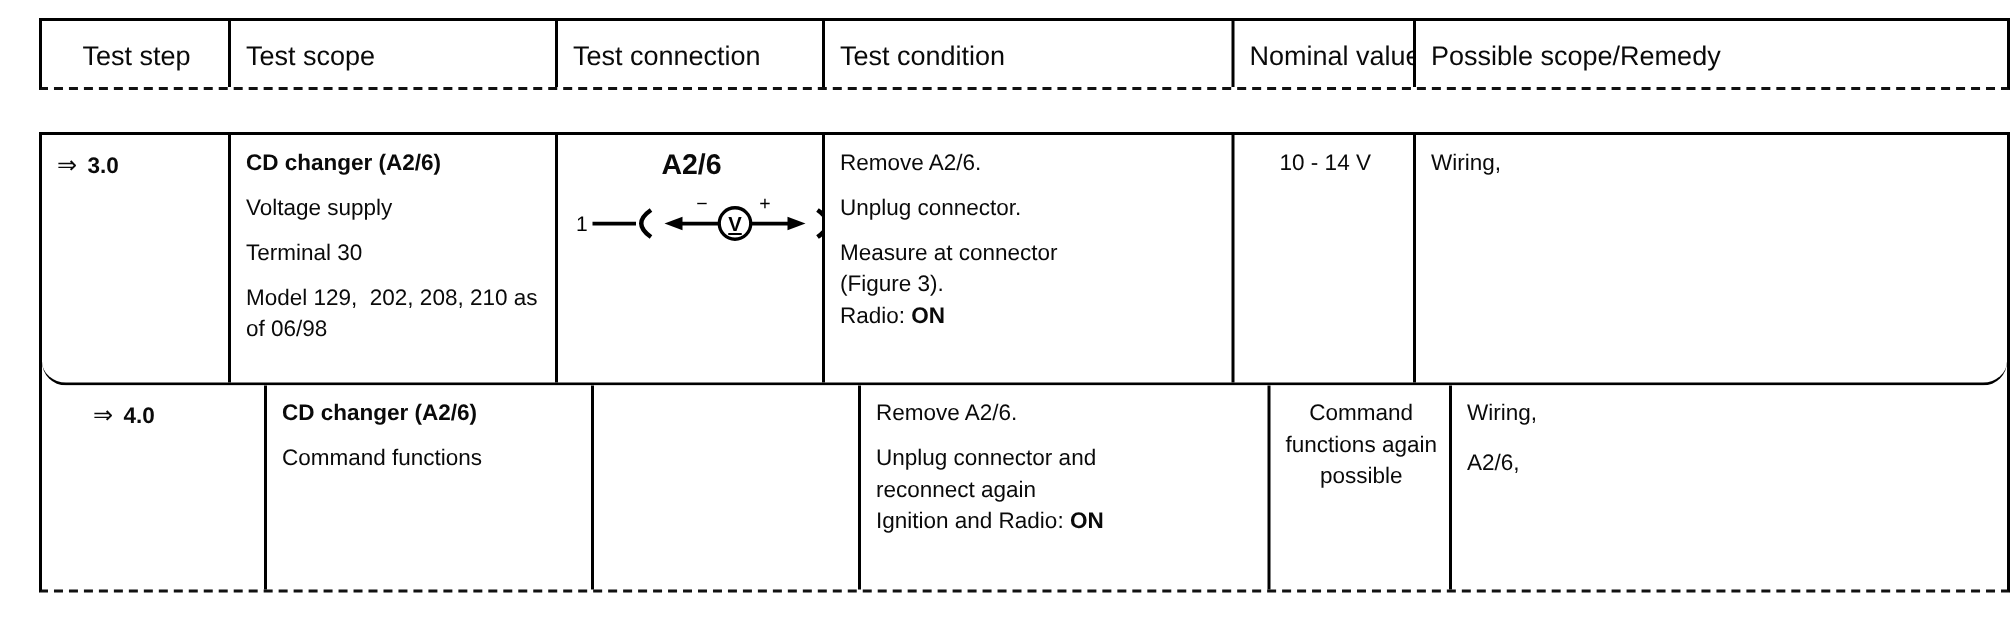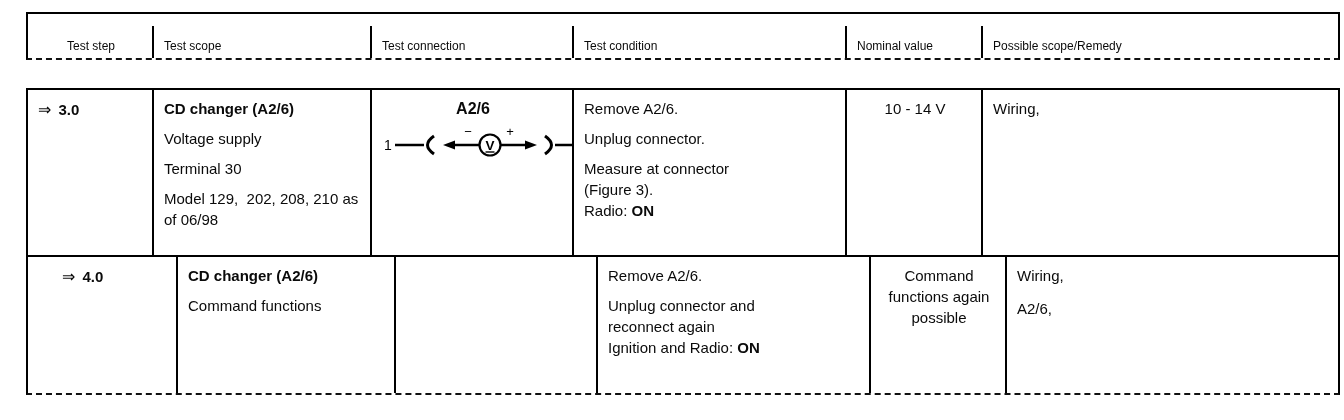--- a/index.html
+++ b/index.html
@@ -14,65 +14,65 @@
 
   
   .hdr {
     position: absolute; left: 26px; top: 12px; width: 1314px; height: 48px;
     display: flex;
     border: 2px solid #000;
     border-bottom: 2px dashed #111;
   }
   .hdr .hcell {
     padding: 13px 8px 0 10px;
-    font-size: 12px;
+    font-size: 18px;
     border-right: 2px solid #000;
-    overflow: hidden; white-space: nowrap; margin-top: 12px;
+    overflow: hidden; white-space: nowrap;
   }
   .hdr .hcell:last-child { border-right: none; }
 
   
   .tbl {
     position: absolute; left: 26px; top: 88px; width: 1314px; height: 307px;
     display: flex; flex-direction: column;
     border: 2px solid #000;
     border-bottom: 2px dashed #111;
   }
-  .trow { display: flex; width: 100%; }
+  .trow { display: flex; width: 100%; border-radius: 16px; }
   .trow.r1 { height: 167px; border-bottom: 2px solid #000; }
   .trow.r2 { flex: 1; margin-left: 24px; }
   .tcell {
     border-right: 2px solid #000;
     padding: 8px 8px 0 10px;
     font-size: 15px;
     overflow: hidden;
   }
   .tcell:last-child { border-right: none; }
 
   
   .c1 { width: 126px; flex: none; }
   .c2 { width: 218px; flex: none; }
-  .c3 { width: 202px; flex: none; }
+  .c3 { width: 178px; flex: none; }
   .c4 { width: 273px; flex: none; }
-  .c5 { width: 136px; flex: none; }
+  .c5 { width: 121px; flex: none; }
   .c6 { flex: 1; }
 
   
   p.ln { margin: 0 0 9px 0; line-height: 21px; white-space: pre-wrap; }
   p.ln.tight { margin-bottom: 0; }
   .bold { font-weight: bold; }
   .step { padding-top: 10px; }
   .step .num { font-weight: bold; margin-left: 7px; }
   .arrow { font-size: 16px; }
   .wrap-narrow { max-width: 170px; }
   .nominal-wrap { max-width: 116px; line-height: 21px; text-align: center; }
 
   
   .conn { text-align: center; padding-top: 10px; }
-  .conn .lbl { font-size: 16px; font-weight: bold; display: block; }
+  .conn .lbl { font-size: 19px; font-weight: bold; display: block; }
   .conn svg { display: block; margin: 7px auto 0 auto; }
 
   
   .chk {
     display: inline-block; width: 12px; height: 12px;
     border: 2px solid #000; margin-right: 8px; vertical-align: -1px;
   }
   .cause-line2 { margin-top: 12px; line-height: 21px; }
 </style>
 </head>

